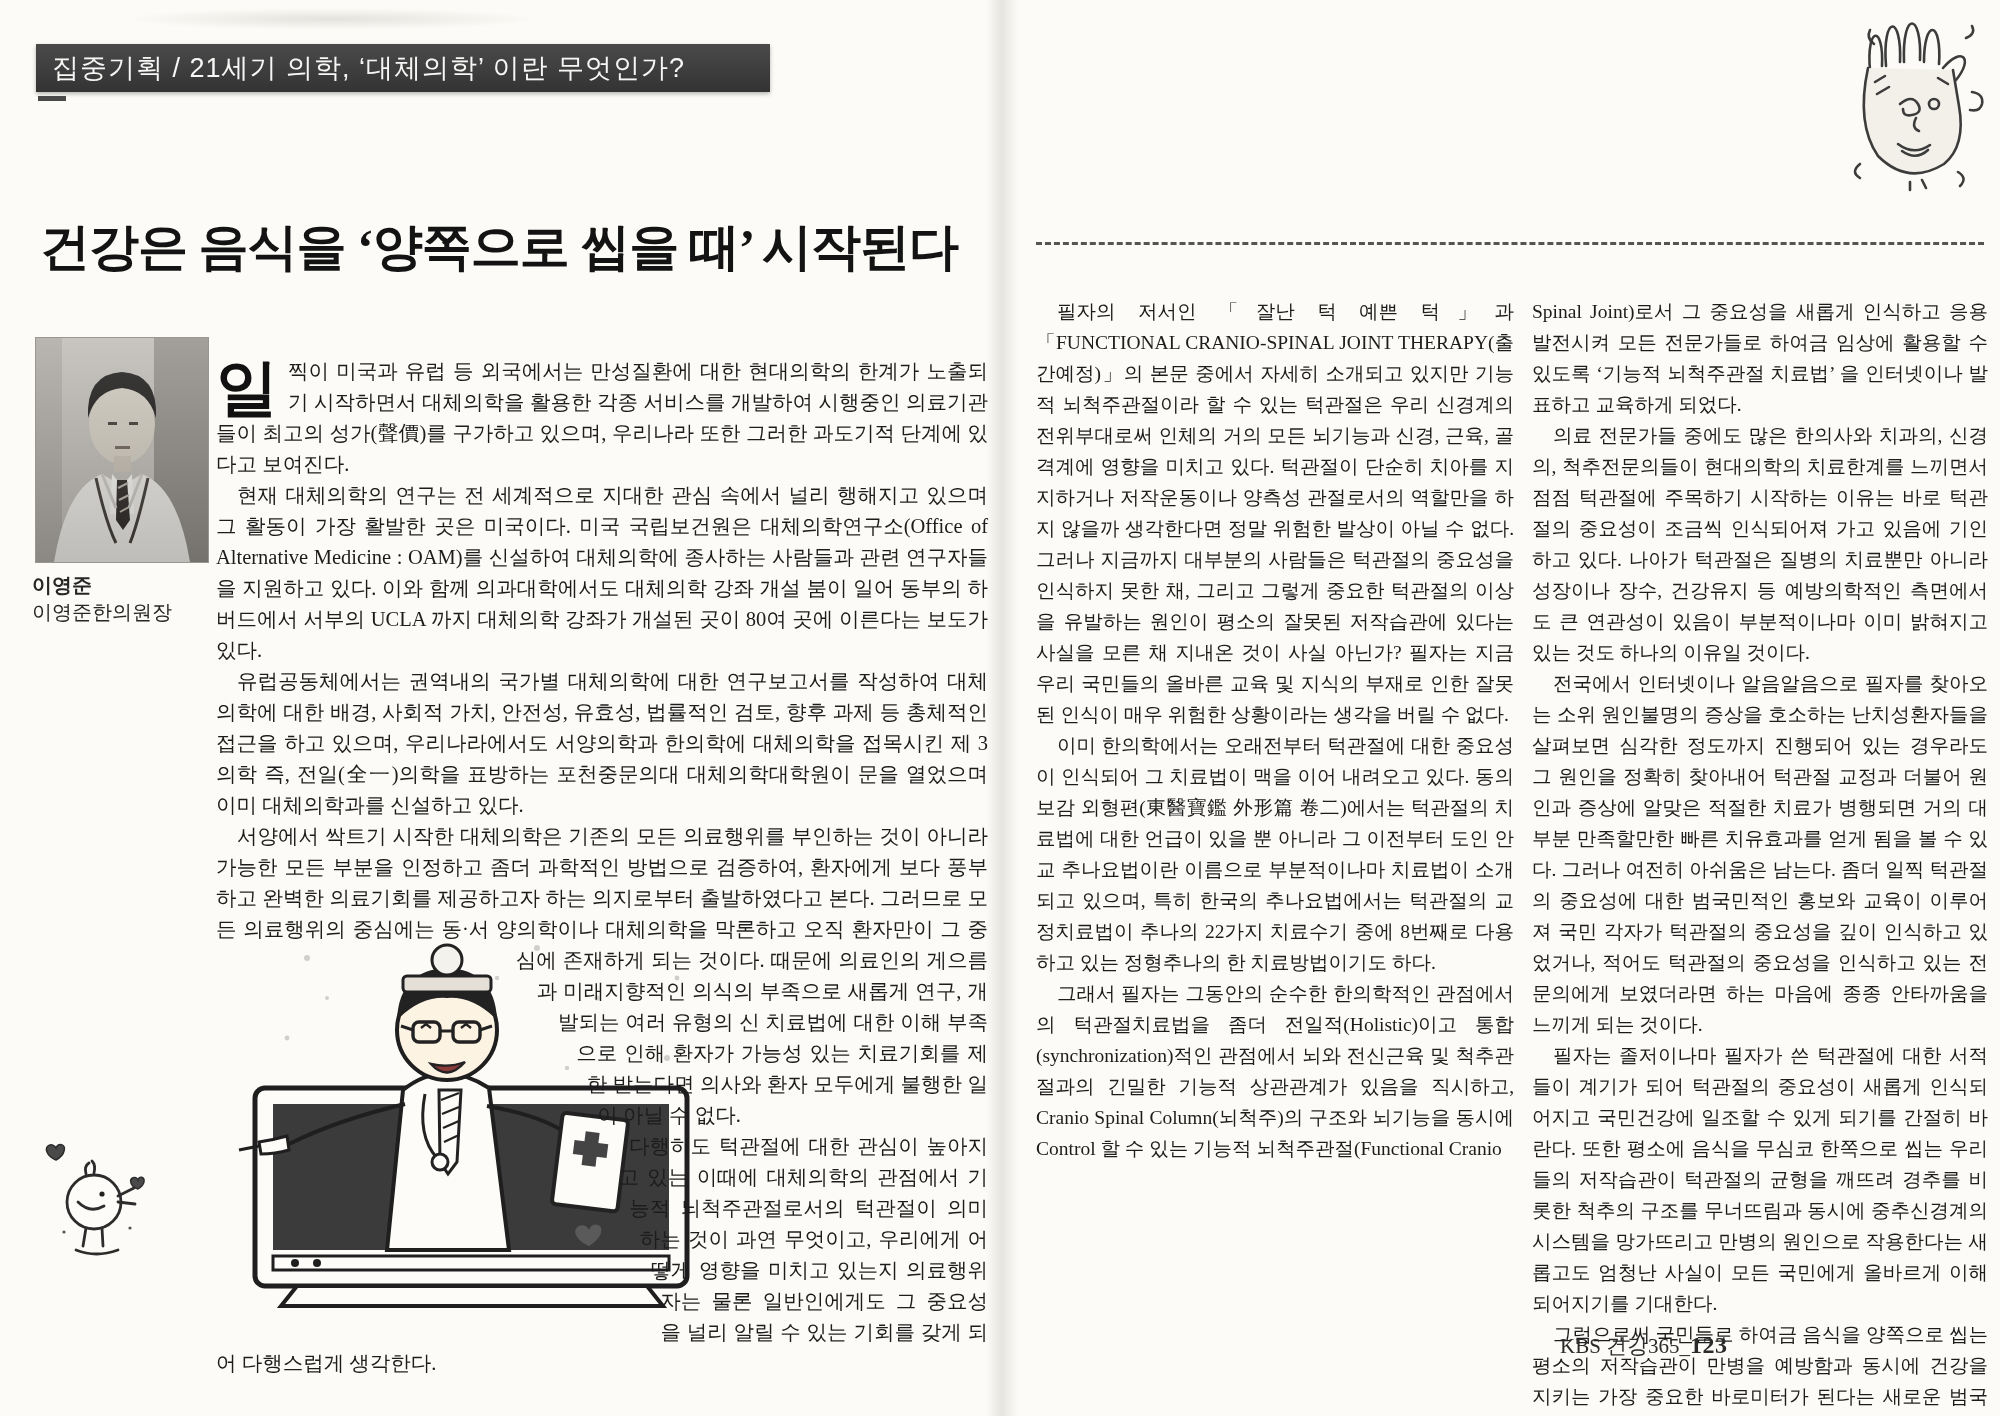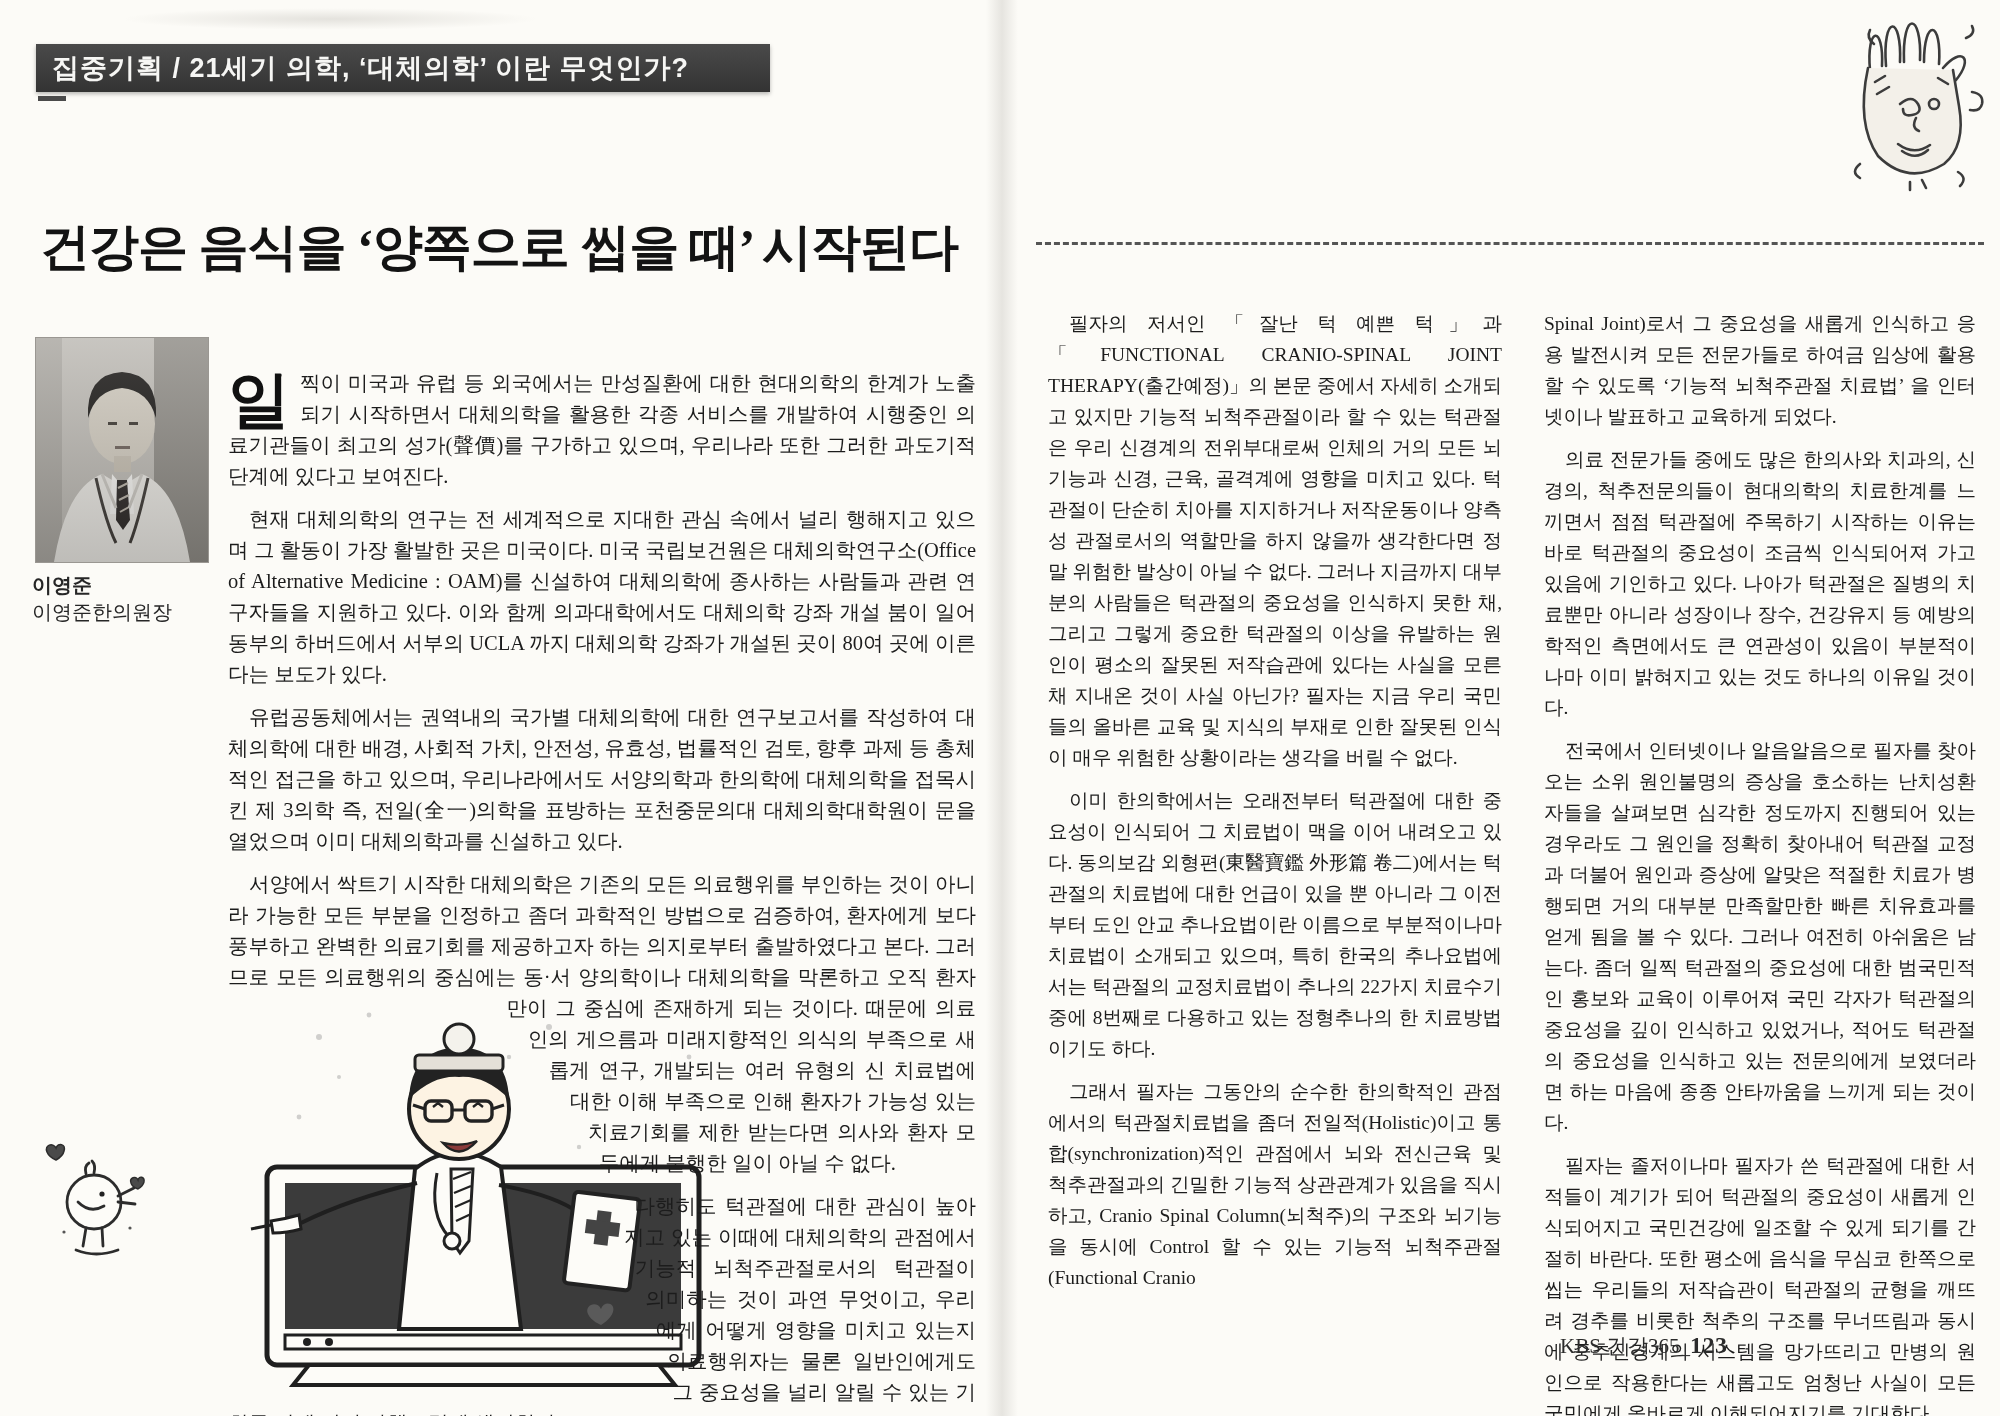--- a/index.html
+++ b/index.html
@@ -5,21 +5,21 @@
   html,body{margin:0;padding:0;background:#8e8e8e;}
   .sheet{
     position:relative;width:2000px;height:1416px;margin:0 auto;
     background:#fcfbf7;overflow:hidden;
     font-family:"Liberation Serif","DejaVu Serif",serif;color:#1c1c1c;
   }
   
   .kicker{
     position:absolute;left:36px;top:44px;width:734px;height:48px;
     background:linear-gradient(#4a4a4a,#333);color:#f6f6f4;
-    font-family:"Liberation Sans","DejaVu Sans",sans-serif;font-weight:bold;
+    font-family:"Liberation Sans","DejaVu Sans",sans-serif;font-weight:normal;
     font-size:27px;line-height:48px;padding-left:16px;box-sizing:border-box;
     letter-spacing:1px;box-shadow:0 2px 4px rgba(0,0,0,.28);
   }
   .kicker-dash{position:absolute;left:38px;top:96px;width:28px;height:5px;background:#4a4a4a;}
   
   .headline{
     position:absolute;left:40px;top:214px;width:980px;
     font-size:50px;font-weight:600;letter-spacing:-1px;color:#131313;white-space:nowrap;
   }
   
@@ -35,21 +35,21 @@
     font-size:20.5px;line-height:31px;text-align:justify;
   }
   .colM{
     position:absolute;left:1036px;top:296px;width:478px;height:1100px;
     font-size:19.5px;line-height:31px;text-align:justify;
   }
   .colR{
     position:absolute;left:1532px;top:296px;width:456px;height:1100px;
     font-size:19.5px;line-height:31px;text-align:justify;
   }
-  .colL p,.colM p,.colR p{margin:12px;padding:0;}
+  .colL p,.colM p,.colR p{margin:0;padding:0;}
   .ind{text-indent:21px;}
   .dropcap{
     float:left;font-size:62px;line-height:54px;padding:5px 10px 0 0;
     font-weight:700;color:#111;
   }
   .illus-float{
     float:left;width:470px;height:400px;margin:4px 6px 0 0;
     shape-outside:polygon(0% 0%, 50% 0%, 72% 38%, 90% 100%, 0% 100%);
     shape-margin:16px;
   }

